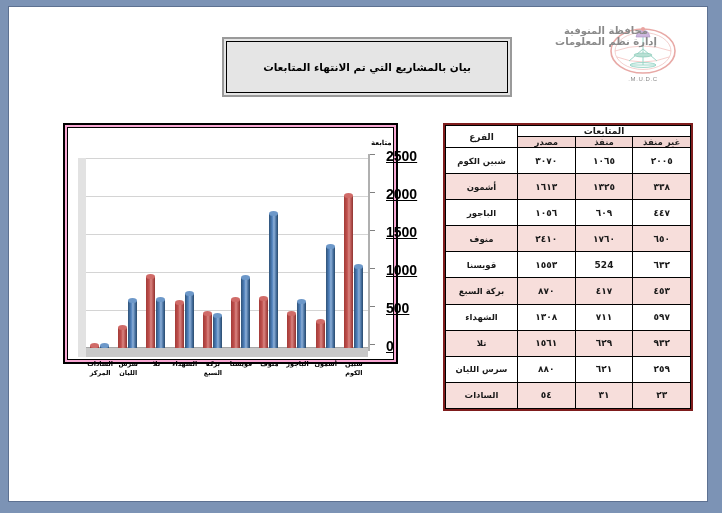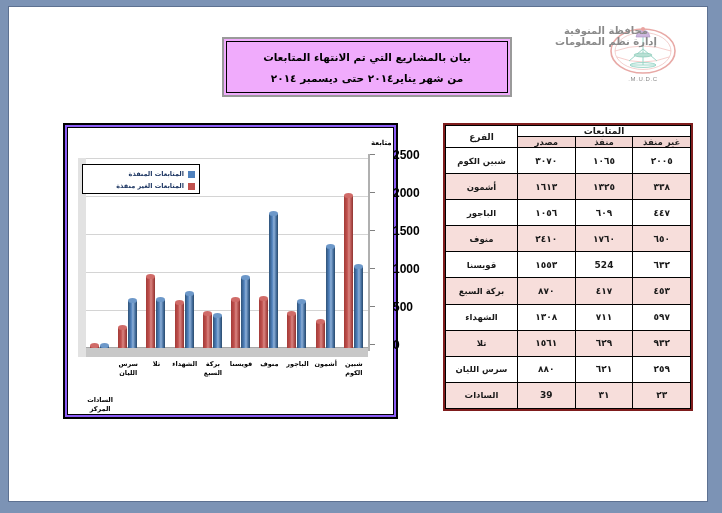--- a/index.html
+++ b/index.html
@@ -21,37 +21,37 @@
   #logo{position:absolute;left:592px;top:14px;width:84px;height:66px;}
   #org{
     position:absolute;right:8px;top:18px;width:190px;
     text-align:center;color:#8a8a8a;font-size:10px;line-height:11px;
     font-weight:bold;
   }
   #org div{white-space:nowrap;}
 
   #titlebox{
     position:absolute;left:213px;top:30px;width:290px;height:60px;
-    border:2px solid #9a9a9a;background:#f0abfc;box-sizing:border-box;
+    border:2px solid #9a9a9a;background:#e5e5e5;box-sizing:border-box;
   }
   #titlebox .inner{
     position:absolute;left:2px;top:2px;right:2px;bottom:2px;
     border:1px solid #000;box-sizing:border-box;
     display:flex;flex-direction:column;justify-content:space-around;
     align-items:center;padding:4px 6px;
   }
   #titlebox .tline{
     font-size:10.5px;font-weight:bold;color:#000;text-align:center;
     white-space:nowrap;
   }
 
   
   #chartframe{
-    position:absolute;left:54px;top:116px;width:335px;height:296px;
-    border:2px solid #000;background:#8b5cf6;box-sizing:border-box;
+    position:absolute;left:54px;top:116px;width:335px;height:241px;
+    border:2px solid #000;background:#f9a8d4;box-sizing:border-box;
   }
   #chartframe .inner2{
     position:absolute;left:2px;top:2px;right:2px;bottom:2px;
     border:1px solid #000;box-sizing:border-box;background:#fff;
   }
   #plotarea{
     position:absolute;left:18px;top:30px;width:282px;height:190px;
     background:#fff;
   }
   
@@ -63,22 +63,23 @@
   }
   #floorside{
     position:absolute;left:-8px;bottom:-9px;width:8px;height:199px;
     background:#e2e2e2;
   }
   #axisline{position:absolute;left:0;bottom:0;width:100%;height:1px;background:#a6a6a6;}
 
   
   #yaxis{position:absolute;left:302px;top:22px;width:42px;height:206px;}
   .ytick{
-    position:absolute;left:23px;font-size:12px;color:#000;font-weight:bold;
+    position:absolute;left:16px;font-size:14px;color:#000;font-weight:bold;
     font-family:"Liberation Sans",sans-serif;
+    text-decoration:underline;
   }
   .ytickmark{position:absolute;left:0px;width:5px;height:1px;background:#808080;}
   #yunit{
     position:absolute;left:303px;top:11px;font-size:7px;color:#000;
     font-weight:bold;white-space:nowrap;
   }
   #yaxisbar{position:absolute;left:300px;top:26px;width:2px;height:197px;background:#b0b0b0;}
 
   
   .group{position:absolute;bottom:0;width:28px;height:100%;}
@@ -156,21 +157,20 @@
     </svg>
 
     <div id="org">
       <div>محافظة المنوفية</div>
       <div>إدارة نظم المعلومات</div>
     </div>
 
     <div id="titlebox">
       <div class="inner">
         <div class="tline">بيان بالمشاريع التي تم الانتهاء المتابعات</div>
-        <div class="tline">من شهر يناير٢٠١٤ حتى ديسمبر ٢٠١٤</div>
       </div>
     </div>
   </div>
 
   <div id="chartframe">
     <div class="inner2">
 
       <div id="yunit">متابعة</div>
       <div id="yaxisbar"></div>
       <div id="yaxis">
@@ -296,33 +296,23 @@
                 <div class="top"></div>
               </div>
               <div class="bar blue" style="height: 80.94px; left: 14px;">
                 <div class="body"></div>
                 <div class="top"></div>
               </div>
             </div>
           </div>
       </div>
 
-      <div id="legend">
-        <div class="lrow">
-          <span class="lswatch b"></span>
-          <span class="ltext">المتابعات المنفذة</span>
-        </div>
-        <div class="lrow">
-          <span class="lswatch r"></span>
-          <span class="ltext">المتابعات الغير منفذة</span>
-        </div>
-      </div>
 
       <div id="xlabels">
-          <div class="xlab" style="left: -0.9px; margin-top: 36px;">السادات المركز</div>
+          <div class="xlab" style="left: -0.9px;">السادات المركز</div>
           <div class="xlab" style="left: 27.3px;">سرس الليان</div>
           <div class="xlab" style="left: 55.5px;">تلا</div>
           <div class="xlab" style="left: 83.7px;">الشهداء</div>
           <div class="xlab" style="left: 111.9px;">بركة السبع</div>
           <div class="xlab" style="left: 140.1px;">قويسنا</div>
           <div class="xlab" style="left: 168.3px;">منوف</div>
           <div class="xlab" style="left: 196.5px;">الباجور</div>
           <div class="xlab" style="left: 224.7px;">أشمون</div>
           <div class="xlab" style="left: 252.9px;">شبين الكوم</div>
         </div>
@@ -399,20 +389,20 @@
           </tr>
           <tr>
             <td>٢٥٩</td>
             <td>٦٢١</td>
             <td>٨٨٠</td>
             <td class="branch">سرس الليان</td>
           </tr>
           <tr class="alt">
             <td>٢٣</td>
             <td>٣١</td>
-            <td>39</td>
+            <td>٥٤</td>
             <td class="branch">السادات</td>
           </tr>
         </tbody>
     </table>
   </div>
 
 </div>
 
 </body></html>

